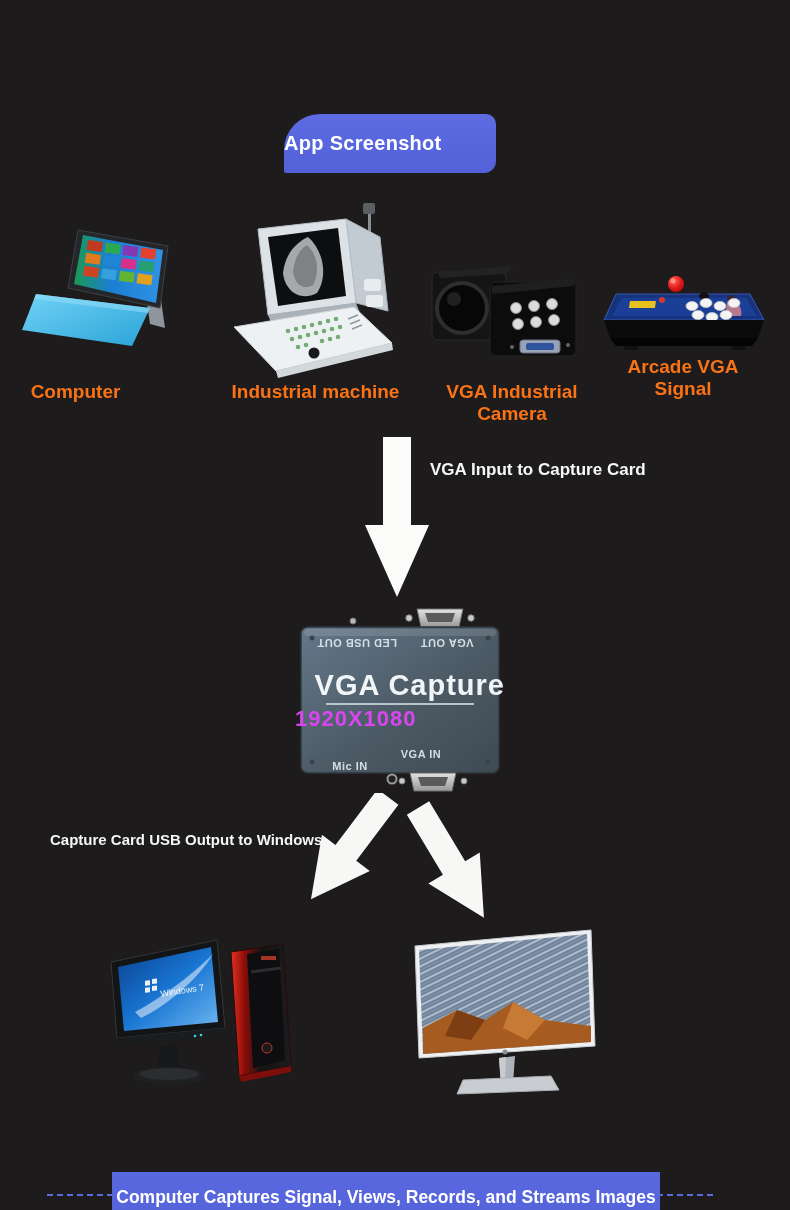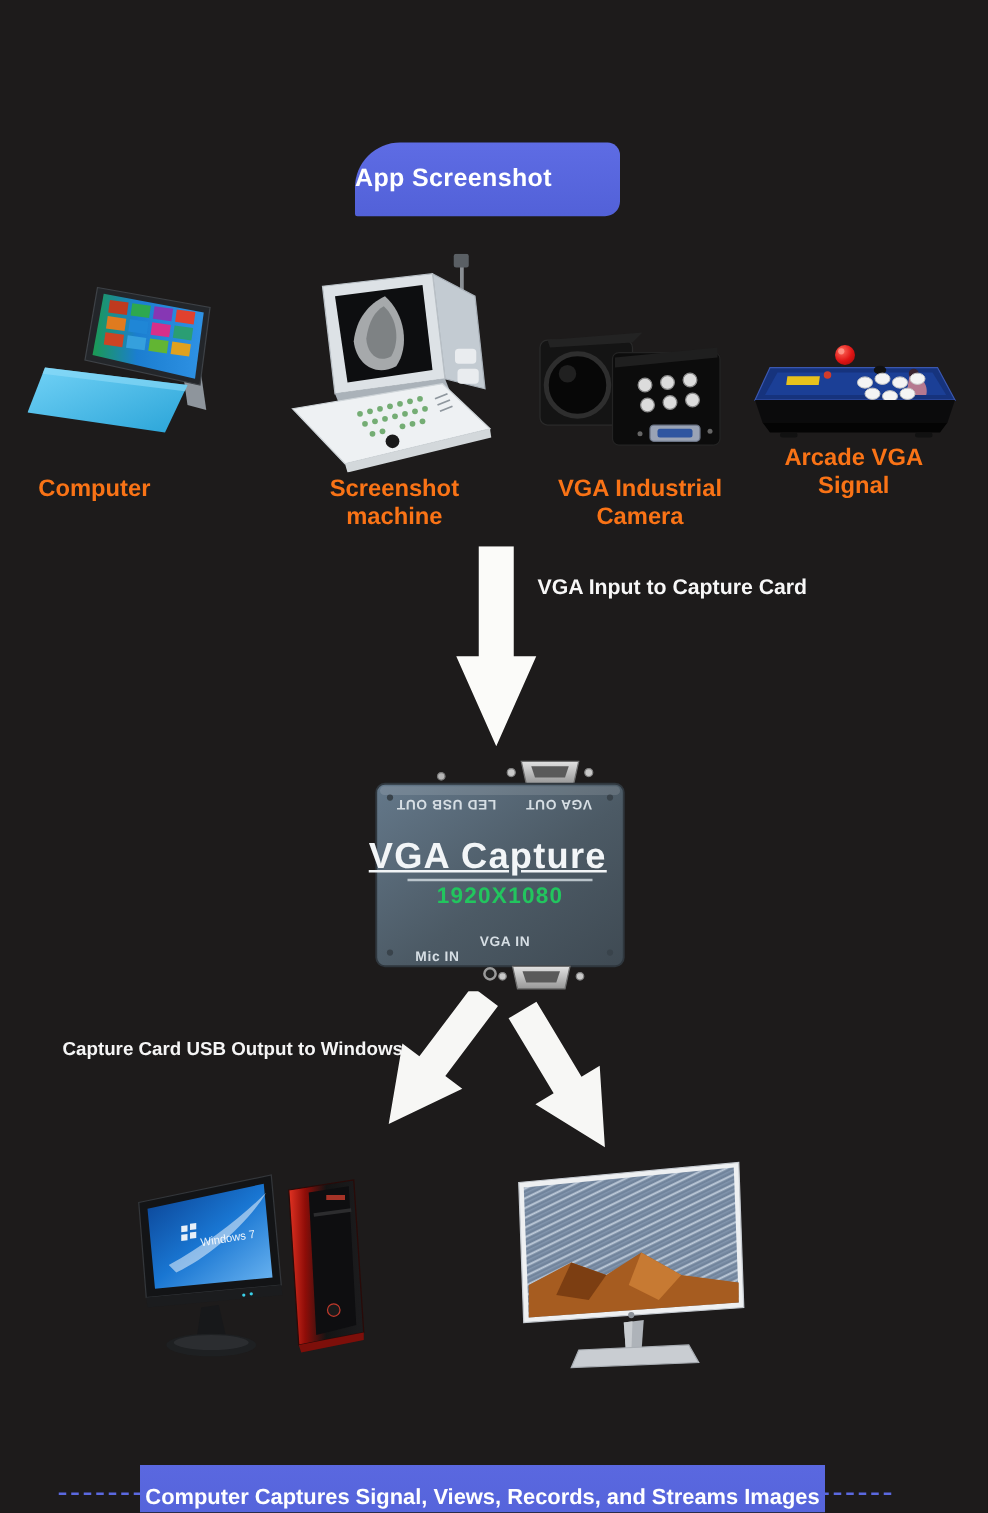--- a/index.html
+++ b/index.html
@@ -13,25 +13,25 @@
   .badge{
     left:284px;top:114px;width:212px;height:59px;
     background:linear-gradient(180deg,#5e6ce4,#5261d8);
     border-radius:36px 10px 12px 2px;
     display:flex;align-items:center;
     font-size:20px;font-weight:700;color:#fff;letter-spacing:.3px;
   }
   .dev-label{font-size:19px;font-weight:700;text-align:center;color:#f97316;}
   .flow-label{font-size:15px;font-weight:700;color:#f5f5f5;}
   .input-label{font-size:17px;font-weight:700;color:#f7f7f7;}
-  .cap-title{left:295px;top:669px;width:210px;text-align:left;
-    font-size:29px;font-weight:700;color:#f2f5f7;letter-spacing:1px;text-decoration:underline;}
+  .cap-title{left:295px;top:669px;width:210px;text-align:right;
+    font-size:29px;font-weight:700;color:#f2f5f7;letter-spacing:1px;}
   .cap-divider{left:326px;top:703px;width:148px;height:2px;background:#cdd6dc;opacity:.85;}
-  .cap-res{left:295px;top:706px;width:210px;text-align:center;
-    font-size:18px;font-weight:700;color:#22c55e;letter-spacing:1px;}
+  .cap-res{left:295px;top:706px;width:210px;text-align:left;
+    font-size:22px;font-weight:700;color:#d946ef;letter-spacing:1px;}
   .port-label{width:100px;text-align:center;font-size:11px;font-weight:700;color:#d6dee4;letter-spacing:.5px;}
   .rot180{transform:rotate(180deg);}
   .banner{
     left:112px;top:1144px;width:548px;height:51px;z-index:2;
     background:linear-gradient(180deg,#5a68e0,#5463d9);
     display:flex;align-items:center;justify-content:center;
     font-size:17.5px;font-weight:700;color:#fff;margin-top:28px;
   }
   .dashline{left:47px;top:1194px;width:666px;height:0;border-top:2px dashed #5b69e0;z-index:1;}
 </style>
@@ -173,21 +173,21 @@
         <ellipse cx="112" cy="45" rx="6" ry="4.5"></ellipse>
       <ellipse cx="126" cy="43" rx="6" ry="4.5"></ellipse>
     </g>
     <polygon points="4,48 164,48 158,66 10,66" fill="#0b0b0c"></polygon>
     <polygon points="10,66 158,66 152,74 16,74" fill="#040404"></polygon>
     <rect x="24" y="74" width="14" height="4" rx="2" fill="#111"></rect>
     <rect x="132" y="74" width="14" height="4" rx="2" fill="#111"></rect>
   </svg>
 
   <div class="abs dev-label" style="left:18px;top:381px;width:115px">Computer</div>
-  <div class="abs dev-label" style="left:228px;top:381px;width:175px">Screenshot machine</div>
+  <div class="abs dev-label" style="left:228px;top:381px;width:175px">Industrial machine</div>
   <div class="abs dev-label" style="left:423px;top:381px;width:178px">VGA Industrial Camera</div>
   <div class="abs dev-label" style="left:608px;top:356px;width:150px">Arcade VGA Signal</div>
 
   <svg class="abs" style="left:364px;top:437px" width="70" height="162" viewBox="0 0 70 162">
     <polygon points="19,0 47,0 47,88 65,88 33,160 1,88 19,88" fill="#fbfbf9"></polygon>
   </svg>
   <div class="abs input-label" style="left:430px;top:460px;width:240px">VGA Input to Capture Card</div>
 
   <svg class="abs" style="left:295px;top:603px" width="210" height="192" viewBox="0 0 210 192">
     <defs>
@@ -217,21 +217,21 @@
     <circle cx="107" cy="178" r="3" fill="#c9c9c9" stroke="#828282"></circle>
     <circle cx="169" cy="178" r="3" fill="#c9c9c9" stroke="#828282"></circle>
     <circle cx="97" cy="176" r="4.5" fill="#222" stroke="#9a9a9a" stroke-width="2"></circle>
   </svg>
   <div class="abs port-label rot180" style="left:307px;top:637px">LED USB OUT</div>
   <div class="abs port-label rot180" style="left:397px;top:637px">VGA OUT</div>
   <div class="abs cap-title">VGA Capture</div>
   <div class="abs cap-divider"></div>
   <div class="abs cap-res">1920X1080</div>
   <div class="abs port-label" style="left:300px;top:760px">Mic IN</div>
-  <div class="abs port-label" style="left:354px;top:748px">VGA IN</div>
+  <div class="abs port-label" style="left:371px;top:748px">VGA IN</div>
 
   <svg class="abs" style="left:282px;top:793px" width="125" height="140" viewBox="0 0 125 140">
     <g transform="translate(106,4) rotate(37)">
       <polygon points="-13,0 13,0 13,70 30,70 0,128 -30,70 -13,70" fill="#f7f7f5"></polygon>
     </g>
   </svg>
   <svg class="abs" style="left:402px;top:800px" width="115" height="145" viewBox="0 0 115 145">
     <g transform="translate(16,8) rotate(-31)">
       <polygon points="-13,0 13,0 13,70 30,70 0,128 -30,70 -13,70" fill="#f7f7f5"></polygon>
     </g>

